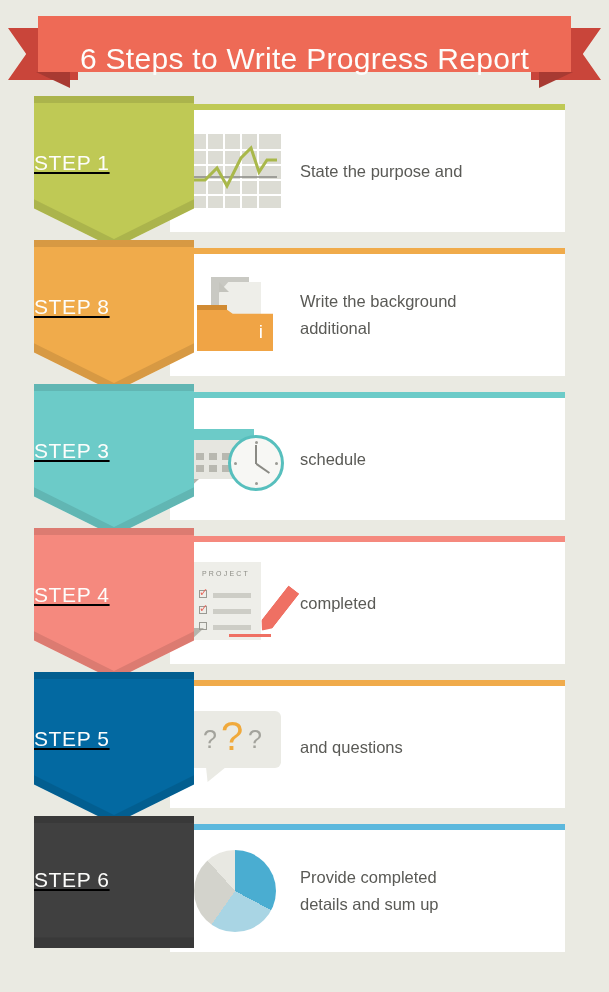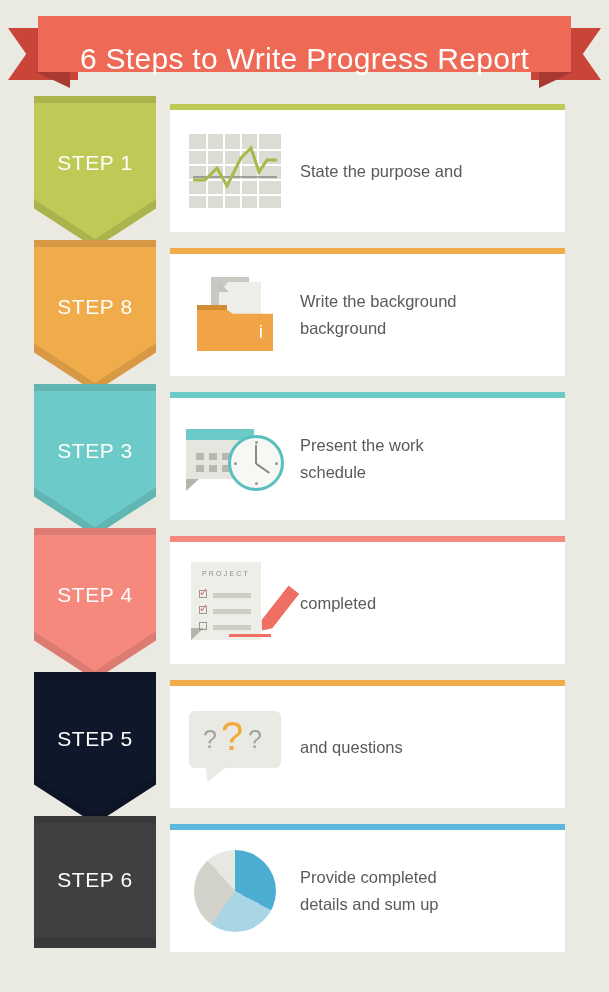--- a/index.html
+++ b/index.html
@@ -48,24 +48,25 @@
   .steps { position:relative; width:609px; }
   .step-row {
     position:relative;
     width:609px; height:144px;
   }
   .step-row.last { height:146px; }
 
   
   .chevron {
     position:absolute; left:34px; top:0;
-    width:122px; height:152px;
-    display:flex; align-items:center; justify-content:center;
+    width:160px; height:152px;
+    display:flex; align-items:center; justify-content:flex-start;
     clip-path:polygon(0 0, 100% 0, 100% 74%, 50% 100%, 0 74%);
     z-index:3;
+    text-decoration:underline;
   }
   .chevron.flat { clip-path:polygon(0 0, 100% 0, 100% 100%, 0 100%); height:132px; }
   .chev-topbar {
     position:absolute; left:0; top:0;
     width:100%; height:7px;
     background:rgba(0,0,0,0.10);
   }
   .chev-shade {
     position:absolute; left:0; bottom:0;
     width:100%; height:100%;
@@ -221,21 +222,21 @@
             <div class="doc-back"></div>
             <div class="doc-front"></div>
             <div class="doc-fold"></div>
             <div class="fold-tab"></div>
             <div class="fold-body"></div>
             <div class="fold-i">i</div>
           </div>
         </div>
         <div class="card-text">
           <div>Write the background</div>
-          <div>background</div>
+          <div>additional</div>
         </div>
       </div>
     </div>
     <div class="chevron" style="background:#f0ab4b">
       <div class="chev-topbar"></div>
       <div class="chev-shade"></div>
       <div class="step-label">STEP 8</div>
     </div>
   </div>
 
@@ -259,21 +260,20 @@
               <div class="tick" style="left:24px; top:3px"></div>
               <div class="tick" style="left:24px; bottom:3px"></div>
               <div class="tick" style="left:3px; top:24px"></div>
               <div class="tick" style="right:3px; top:24px"></div>
               <div class="hand" style="width:2.4px; height:19px; left:24px; top:7px;"></div>
               <div class="hand" style="width:2.4px; height:16px; left:24px; top:10px; transform:rotate(125deg);"></div>
             </div>
           </div>
         </div>
         <div class="card-text">
-          <div>Present the work</div>
           <div>schedule</div>
         </div>
       </div>
     </div>
     <div class="chevron" style="background:#6ccbc8">
       <div class="chev-topbar"></div>
       <div class="chev-shade"></div>
       <div class="step-label">STEP 3</div>
     </div>
   </div>
@@ -322,21 +322,21 @@
             <div class="q" style="left:14px; top:14px; font-size:25px">?</div>
             <div class="q big" style="left:32px; top:3px;  font-size:40px">?</div>
             <div class="q" style="left:59px; top:14px; font-size:25px">?</div>
           </div>
         </div>
         <div class="card-text">
           <div>and questions</div>
         </div>
       </div>
     </div>
-    <div class="chevron" style="background:#0f172a">
+    <div class="chevron" style="background:#0369a1">
       <div class="chev-topbar"></div>
       <div class="chev-shade"></div>
       <div class="step-label">STEP 5</div>
     </div>
   </div>
 
   <div class="step-row last">
     <div class="card">
       <div class="card-topbar" style="background:#5cb8dd"></div>
       <div class="card-inner">

